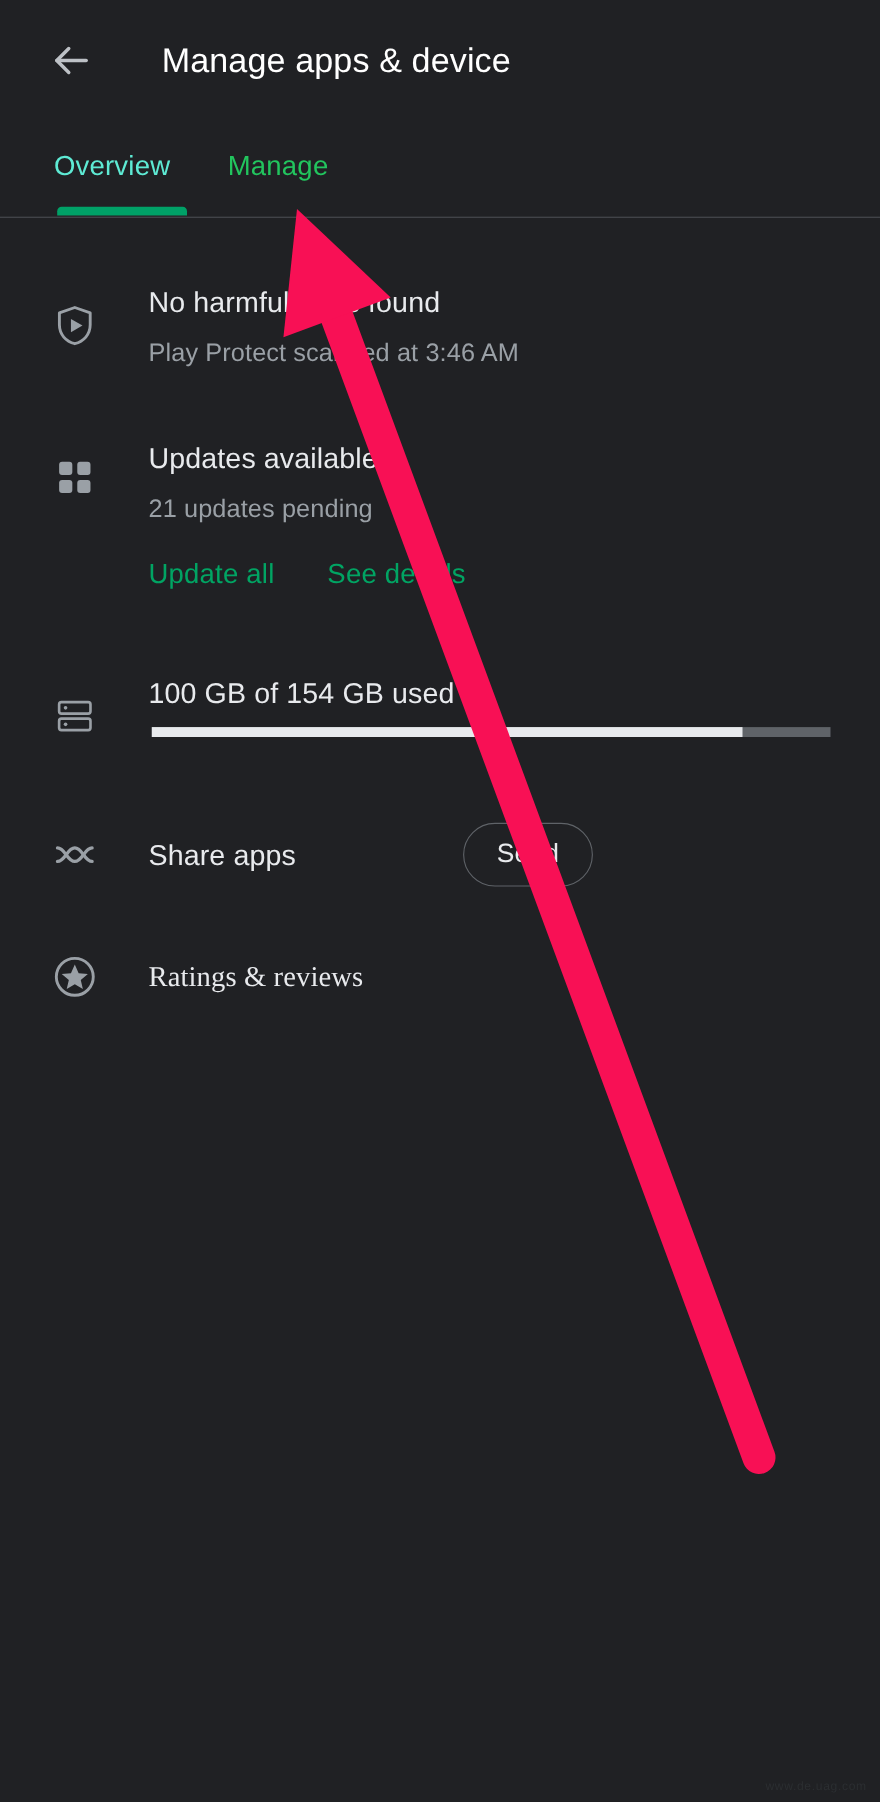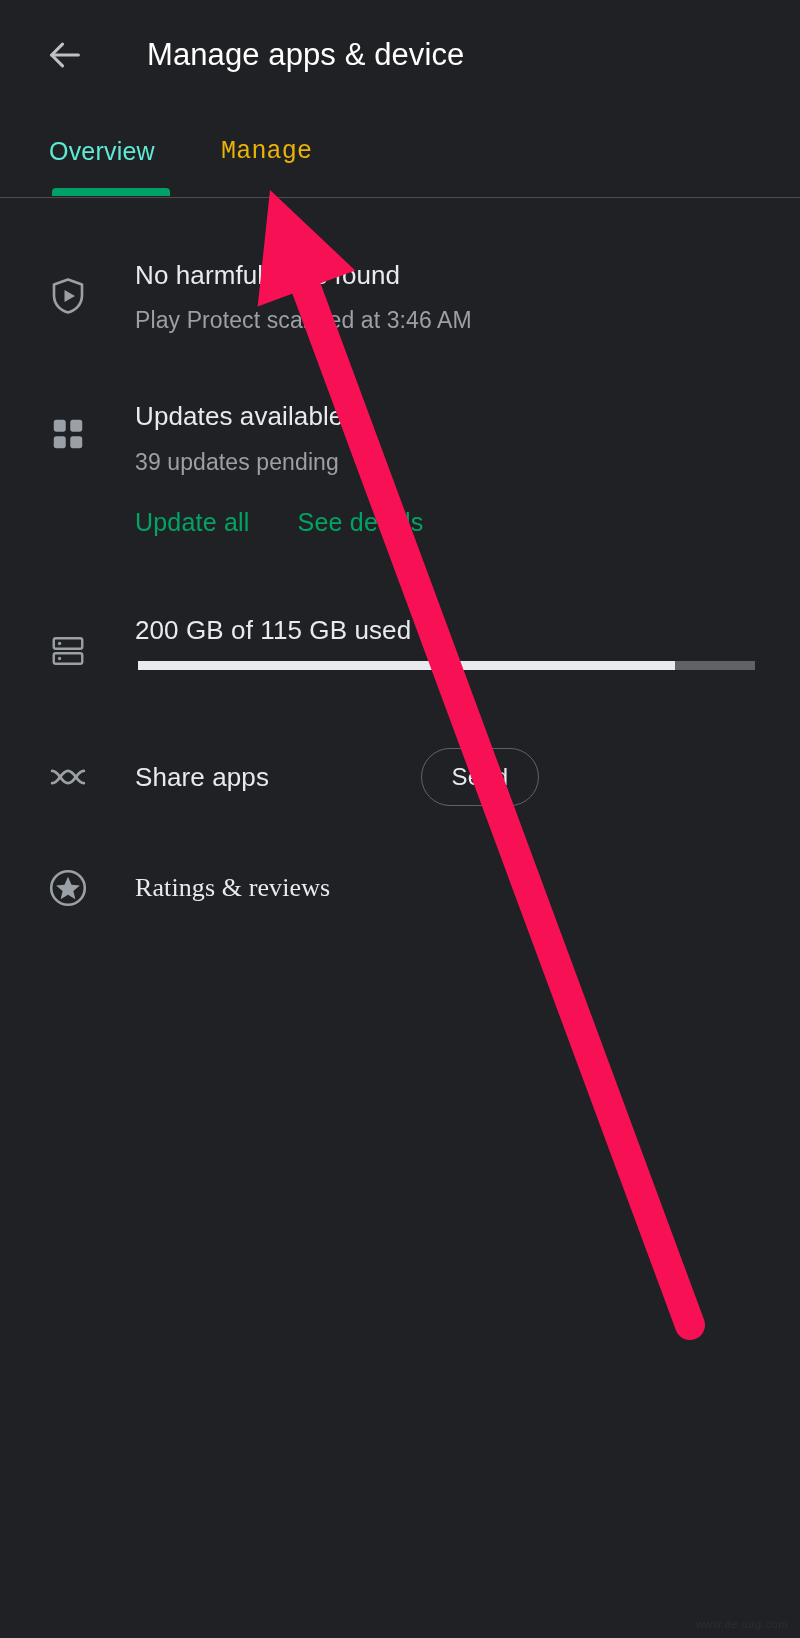--- a/index.html
+++ b/index.html
@@ -55,21 +55,21 @@
     height: 78px;
     display: flex;
     align-items: flex-start;
     font-size: 25px;
     letter-spacing: 0.2px;
     cursor: pointer;
     padding-top: 17px;
     box-sizing: border-box;
   }
   .tab-overview { left: 49px; color: #5eead4; }
-  .tab-manage   { left: 221px; color: #eab308; font-family: Liberation Mono, monospace; }
+  .tab-manage   { left: 207px; color: #22c55e; }
   .tab-indicator {
     position: absolute;
     left: 52px; top: 188px;
     width: 118px; height: 8px;
     background: #00a167;
     border-radius: 4px 4px 0 0;
   }
   .tabs-divider {
     position: absolute;
     left: 0; top: 197px;
@@ -220,36 +220,36 @@
 
   <div class="row-icon updates-icon">
     <svg width="36" height="36" viewBox="0 0 24 24" fill="#9aa0a6">
       <rect x="2.5" y="2.5" width="8" height="8" rx="1.8"></rect>
       <rect x="13.5" y="2.5" width="8" height="8" rx="1.8"></rect>
       <rect x="2.5" y="13.5" width="8" height="8" rx="1.8"></rect>
       <rect x="13.5" y="13.5" width="8" height="8" rx="1.8"></rect>
     </svg>
   </div>
   <div class="row-title updates-title">Updates available</div>
-  <div class="row-sub updates-sub">39 updates pending</div>
+  <div class="row-sub updates-sub">21 updates pending</div>
   <div class="link-row">
     <span class="link-btn">Update all</span>
     <span class="link-gap"></span>
     <span class="link-btn">See details</span>
   </div>
 
   <div class="row-icon storage-icon">
     <svg width="36" height="36" viewBox="0 0 24 24" fill="none" stroke="#9aa0a6" stroke-width="1.6">
       <rect x="2.5" y="3.5" width="19" height="7" rx="1.4"></rect>
       <rect x="2.5" y="13.5" width="19" height="7" rx="1.4"></rect>
       <circle cx="6.4" cy="7" r="1.1" fill="#9aa0a6" stroke="none"></circle>
       <circle cx="6.4" cy="17" r="1.1" fill="#9aa0a6" stroke="none"></circle>
     </svg>
   </div>
-  <div class="row-title storage-title">200 GB of 115 GB used</div>
+  <div class="row-title storage-title">100 GB of 154 GB used</div>
   <div class="progress-track">
     <div class="progress-fill" id="storage-fill" style="width: 87%;"></div>
   </div>
 
   <div class="row-icon share-icon">
     <svg width="42" height="42" viewBox="0 0 24 24" fill="none" stroke="#9aa0a6" stroke-width="1.7" stroke-linecap="round">
       <path d="M3 8.5 C7 8.5 8 15.5 12 15.5 C16 15.5 17 8.5 21 8.5"></path>
       <path d="M3 15.5 C7 15.5 8 8.5 12 8.5 C16 8.5 17 15.5 21 15.5"></path>
     </svg>
   </div>

